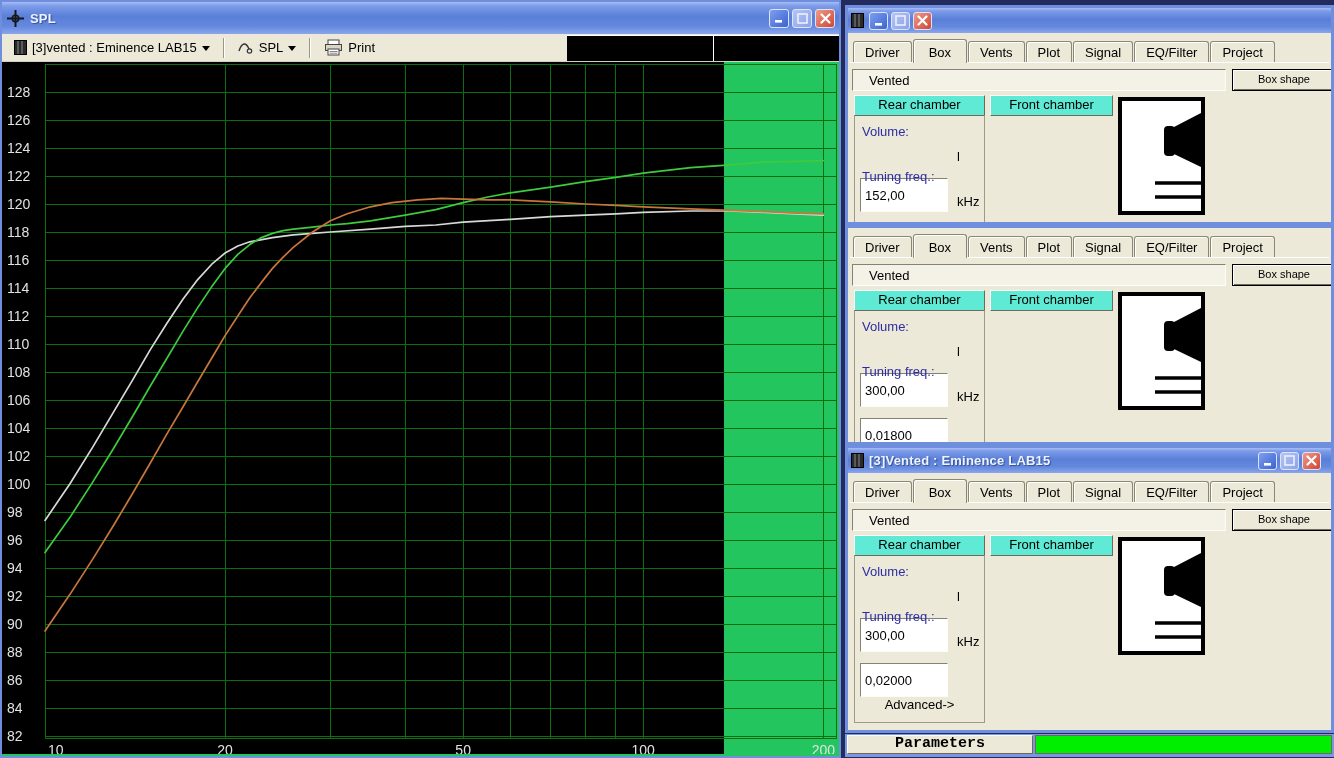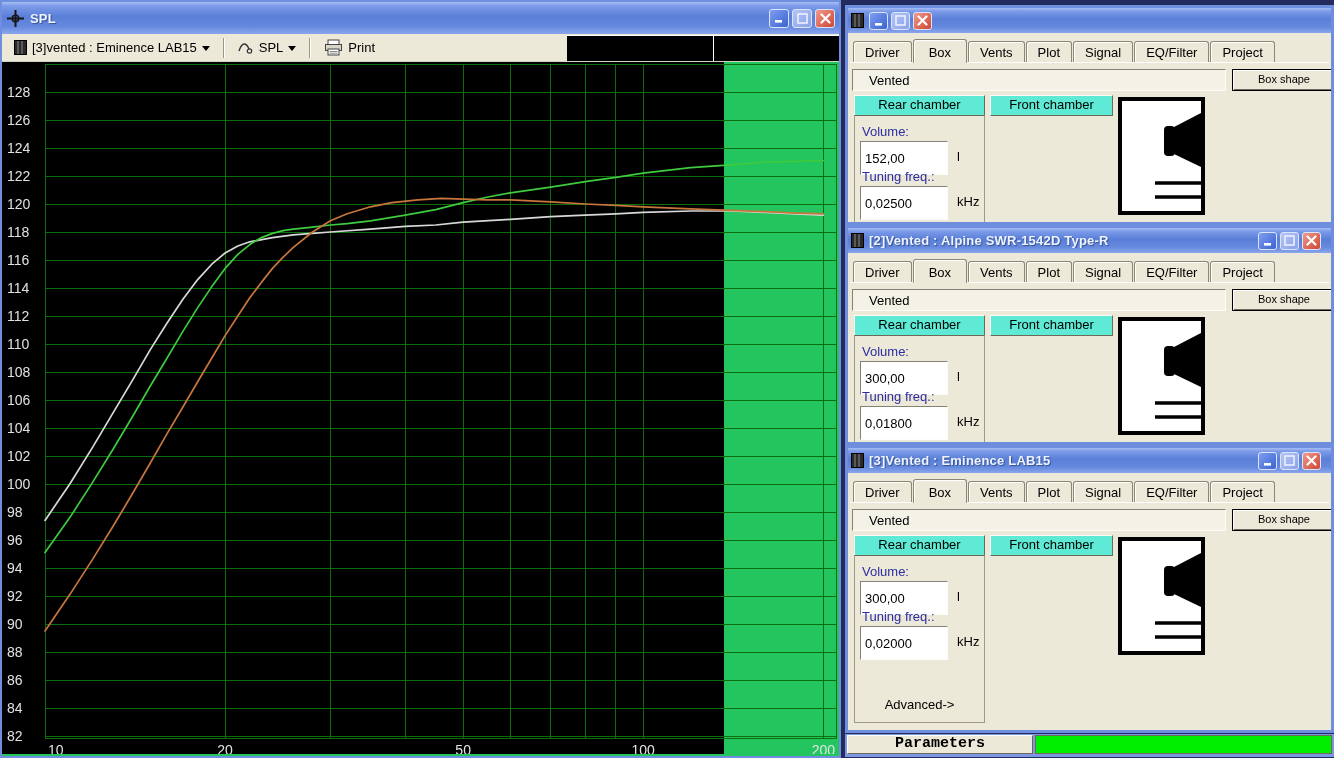--- a/index.html
+++ b/index.html
@@ -51,21 +51,21 @@
   .chamber-btn { position:absolute; top:62px; height:21px; background:#5eead4;
     border:1px solid; border-color:#fdfdf8 #6e6a5a #6e6a5a #fdfdf8;
     font-size:13px; text-align:center; line-height:18px; }
   .rear-btn { left:6px; width:131px; }
   .front-btn { left:142px; width:123px; }
   .panel { position:absolute; left:6px; top:82px; width:131px; height:168px;
     border:1px solid #9e9a87; border-top-color:#6e6a5a; }
   .flabel { position:absolute; left:7px; color:#2c2ca4; font-size:13px; }
   .finput { position:absolute; left:5px; width:88px; height:21px; background:#fff;
     border:1px solid; border-color:#848276 #fdfdf8 #fdfdf8 #848276; font-size:13px; padding:16px 4px;
-    font-family:"Liberation Sans",sans-serif; }
+    font-family:"Liberation Sans",sans-serif;margin-top:37px; }
   .funit { position:absolute; left:102px; font-size:13px; color:#000; }
   .advanced { position:absolute; left:0; right:0; bottom:10px; text-align:center; font-size:13px; }
   .boxdraw { position:absolute; left:270px; top:64px; }
   
   #status-bar { position:absolute; left:845px; top:734px; width:489px; height:23px;
     background:#7b97e3; display:flex; padding:1px 2px 3px 2px; gap:2px; }
   #param-cell { width:186px; background:#ECE9D8; border:1px solid; border-color:#fdfdf8 #6e6a5a #6e6a5a #fdfdf8;
     text-align:center; font-family:Liberation Mono, monospace; font-weight:bold; font-size:15px; line-height:16px; }
   #progress-cell { flex:1; border:1px solid #6e6a5a; }
 </style>
@@ -265,45 +265,20 @@
         </g>
         <g>
           <line x1="37" y1="86" x2="83" y2="86" stroke="#000" stroke-width="3.4"></line>
           <line x1="37" y1="100" x2="83" y2="100" stroke="#000" stroke-width="3.4"></line>
         </g>
       </svg>
     </div>
   </div>
 
   <div class="dwin" style="top:225px; height:220px;">
-    <div class="titlebar">
-      <svg width="13" height="15" viewBox="0 0 13 15">
-        <rect x="0.5" y="0.5" width="12" height="14" fill="#2a2a2a" stroke="#000"></rect>
-        <line x1="4" y1="1" x2="4" y2="14" stroke="#8a8a8a"></line>
-          <line x1="8" y1="1" x2="8" y2="14" stroke="#8a8a8a"></line>
-      </svg>
-      <span class="title">[2]Vented : Alpine SWR-1542D Type-R</span>
-      <span class="winbtns">
-        <span class="wbtn min">
-            <svg width="10" height="10" viewBox="0 0 10 10">
-              <rect x="1" y="7" width="7" height="2.6" fill="#fff"></rect>
-            </svg>
-          </span>
-        <span class="wbtn max">
-            <svg width="11" height="11" viewBox="0 0 11 11">
-              <rect x="1" y="1" width="9" height="9" fill="none" stroke="#eef" stroke-width="1.6"></rect>
-            </svg>
-          </span>
-        <span class="wbtn close">
-            <svg width="11" height="11" viewBox="0 0 11 11">
-              <path d="M1.5 1.5 L9.5 9.5 M9.5 1.5 L1.5 9.5" stroke="#fff" stroke-width="2.2" stroke-linecap="round"></path>
-            </svg>
-          </span>
-      </span>
-    </div>
     <div class="dbody" style="height:189px;">
       <div class="tabrow">
         <span class="tab">Driver</span>
         <span class="tab active">Box</span>
         <span class="tab">Vents</span>
         <span class="tab">Plot</span>
         <span class="tab">Signal</span>
         <span class="tab">EQ/Filter</span>
         <span class="tab">Project</span>
       </div>

